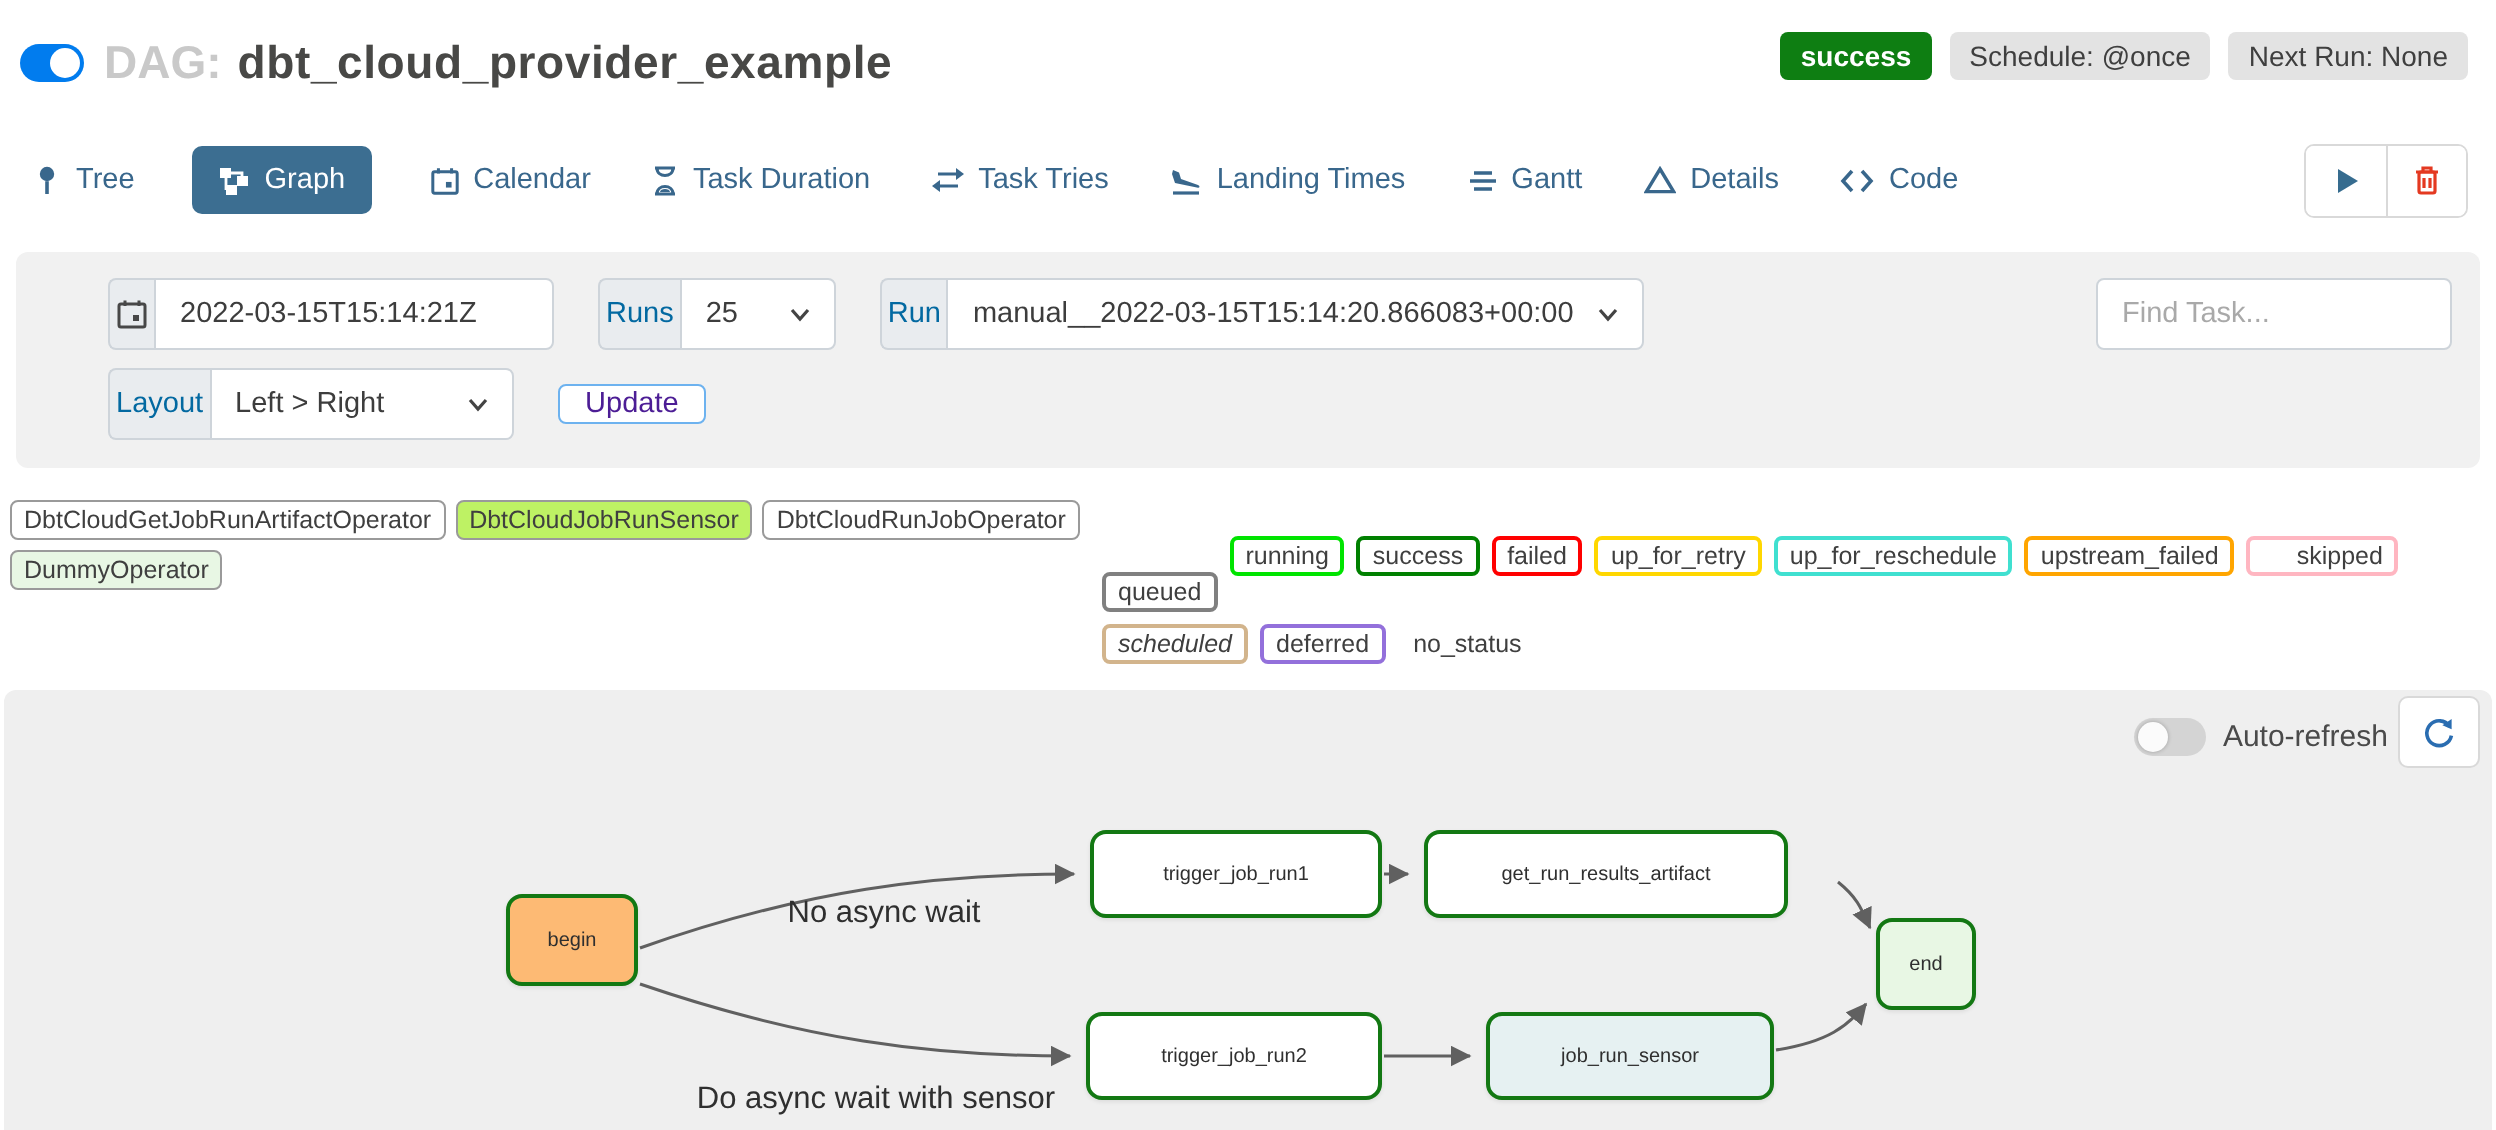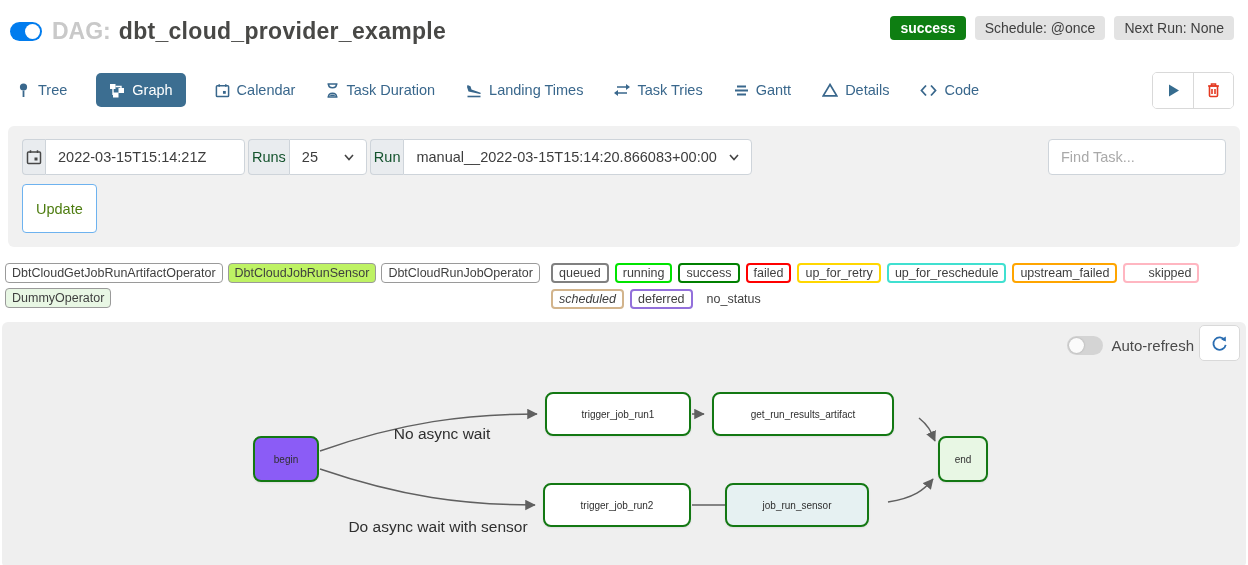--- a/index.html
+++ b/index.html
@@ -20,31 +20,31 @@
   .tabbar { display:flex; align-items:center; gap:27px; padding:0 14px; margin-top:26px; height:38px; }
   .tab { display:flex; align-items:center; gap:7px; color:#39678c; font-size:14.5px; cursor:pointer; padding:9px 2px; border-radius:5px; }
   .tab svg { display:block; }
   .tab.active { background:#3c6e91; color:#fff; padding:9px 13px; }
   .tab-actions { margin-left:auto; display:flex; border:1px solid #d9d9d9; border-radius:5px; overflow:hidden; background:#fff; }
   .tbtn { width:40px; height:35px; display:flex; align-items:center; justify-content:center; background:#fff; cursor:pointer; }
   .tbtn + .tbtn { border-left:1px solid #d9d9d9; }
 
   
   .filters { margin:17px 8px 0; background:#f1f1f1; border-radius:6px; padding:13px 14px 14px; }
-  .frow { display:flex; align-items:center; gap:3px; }
+  .frow { display:flex; align-items:center; gap:22px;margin-left:32px; }
   .frow + .frow { margin-top:9px; }
   .igroup { display:flex; align-items:stretch; height:36px; border-radius:4px; }
-  .ilabel { display:flex; align-items:center; padding:0 3px; background:#e9ecef; border:1px solid #ced4da; border-right:none; border-radius:4px 0 0 4px; font-size:14.5px; color:#14532d; }
+  .ilabel { display:flex; align-items:center; padding:0 3px; background:#e9ecef; border:1px solid #ced4da; border-right:none; border-radius:4px 0 0 4px; font-size:14.5px; color:#0369a1; }
   .ifield { display:flex; align-items:center; gap:8px; padding:0 12px; background:#fff; border:1px solid #ced4da; border-radius:0 4px 4px 0; font-size:14.5px; color:#3d3d3d; }
   input.ifield { outline:none; }
   .sel { cursor:pointer; }
   .chev { margin-left:4px; }
   .find-task { margin-left:auto; width:178px; height:36px; border:1px solid #ced4da; border-radius:4px; padding:0 12px; font-size:14.5px; color:#3d3d3d; background:#fff; }
   .find-task::placeholder { color:#a9a9a9; }
-  .update-btn { height:49px; padding:0 13px; background:#fff; border:1px solid #6db2ef; color:#4d7c0f; font-size:14.5px; border-radius:4px; cursor:pointer; }
+  .update-btn { height:20px; padding:0 13px; background:#fff; border:1px solid #6db2ef; color:#4c1d95; font-size:14.5px; border-radius:4px; cursor:pointer; }
 
   
   .legend { display:flex; margin:16px 5px 0; align-items:flex-start; }
   .legend-ops { width:546px; display:flex; flex-wrap:wrap; gap:5px 5px; }
   .legend-states { flex:1; display:flex; flex-wrap:wrap; gap:6px 6px; align-items:center; }
   .op-badge { font-size:12.5px; padding:2px 6px; border:1px solid #9a9a9a; border-radius:4px; color:#3f3f3f; white-space:nowrap; background:#fff; }
   .st-badge { font-size:12.5px; padding:1px 6px; border:2px solid; border-radius:4px; color:#3f3f3f; white-space:nowrap; background:#fff; }
   .st-badge.noborder { border-color:transparent; background:transparent; }
 
   
@@ -101,33 +101,33 @@
         <span>Calendar</span>
       </div>
       <div class="tab">
         <svg width="13" height="15" viewBox="0 0 13 15">
           <path d="M1.5,1 H11.5 M1.5,14 H11.5 M2.5,1 C2.5,6 10.5,6 10.5,1 M2.5,14 C2.5,9 10.5,9 10.5,14" fill="none" stroke="#39678c" stroke-width="1.6"></path>
           <path d="M4,13 C4,11 9,11 9,13 Z" fill="#39678c"></path>
         </svg>
         <span>Task Duration</span>
       </div>
       <div class="tab">
-        <svg width="16" height="15" viewBox="0 0 16 15">
-          <path d="M1.5,2 L4.5,3.2 L5.5,6.5 L14,9.5 C15,9.8 15,11 14,10.9 L2.5,8.5 L1,4" fill="#39678c"></path>
-          <path d="M1.5,13.5 H14.5" stroke="#39678c" stroke-width="1.6"></path>
-        </svg>
-        <span>Landing Times</span>
-      </div>
-      <div class="tab">
         <svg width="16" height="14" viewBox="0 0 16 14">
           <path d="M3,4 H13 M13,10 H3" stroke="#39678c" stroke-width="1.6" fill="none"></path>
           <polygon points="12,1 16,4 12,7" fill="#39678c"></polygon>
           <polygon points="4,7 0,10 4,13" fill="#39678c"></polygon>
         </svg>
         <span>Task Tries</span>
+      </div>
+      <div class="tab">
+        <svg width="16" height="15" viewBox="0 0 16 15">
+          <path d="M1.5,2 L4.5,3.2 L5.5,6.5 L14,9.5 C15,9.8 15,11 14,10.9 L2.5,8.5 L1,4" fill="#39678c"></path>
+          <path d="M1.5,13.5 H14.5" stroke="#39678c" stroke-width="1.6"></path>
+        </svg>
+        <span>Landing Times</span>
       </div>
       <div class="tab">
         <svg width="15" height="13" viewBox="0 0 15 13">
           <path d="M3,2.5 H12 M1,6.5 H14 M3,10.5 H12" stroke="#39678c" stroke-width="1.8" fill="none"></path>
         </svg>
         <span>Gantt</span>
       </div>
       <div class="tab">
         <svg width="16" height="14" viewBox="0 0 16 14">
           <polygon points="8,1.5 14.8,12.8 1.2,12.8" fill="none" stroke="#39678c" stroke-width="1.7"></polygon>
@@ -185,33 +185,42 @@
       <div class="ifield sel">
         <span>manual__2022-03-15T15:14:20.866083+00:00</span>
         <svg class="chev" width="10" height="7" viewBox="0 0 10 7">
             <polyline points="1,1 5,5.5 9,1" fill="none" stroke="#444" stroke-width="1.6"></polyline>
           </svg>
       </div>
     </div>
     <input class="find-task" placeholder="Find Task..." style="">
   </div>
   <div class="frow">
+    <div class="igroup">
+      <span class="ilabel">Layout</span>
+      <div class="ifield sel" style="width:152px;justify-content:space-between;">
+        <span>Left &gt; Right</span>
+        <svg class="chev" width="10" height="7" viewBox="0 0 10 7">
+            <polyline points="1,1 5,5.5 9,1" fill="none" stroke="#444" stroke-width="1.6"></polyline>
+          </svg>
+      </div>
+    </div>
     <button class="update-btn">Update</button>
   </div>
 </div>
 
 <div class="legend">
   <div class="legend-ops" id="legend-ops">
       <span class="op-badge" style="background: rgb(255, 255, 255);">DbtCloudGetJobRunArtifactOperator</span>
       <span class="op-badge" style="background: #bef264;">DbtCloudJobRunSensor</span>
       <span class="op-badge" style="background: rgb(255, 255, 255);">DbtCloudRunJobOperator</span>
       <span class="op-badge" style="background: rgb(232, 247, 228);">DummyOperator</span>
     </div>
   <div class="legend-states" id="legend-states">
-      <span class="st-badge" style="border-color: rgb(128, 128, 128);">queued</span>
+      <span class="st-badge" style="border-color: rgb(128, 128, 128); margin-top: 36px;">queued</span>
       <span class="st-badge" style="border-color: rgb(0, 228, 0);">running</span>
       <span class="st-badge" style="border-color: rgb(0, 128, 0);">success</span>
       <span class="st-badge" style="border-color: rgb(255, 0, 0);">failed</span>
       <span class="st-badge" style="border-color: rgb(255, 215, 0);">up_for_retry</span>
       <span class="st-badge" style="border-color: rgb(64, 224, 208);">up_for_reschedule</span>
       <span class="st-badge" style="border-color: rgb(255, 165, 0);">upstream_failed</span>
       <span class="st-badge" style="border-color: rgb(255, 182, 193); padding-left: 23px;">skipped</span>
       <span class="st-badge" style="border-color: rgb(210, 180, 140); font-style: italic;">scheduled</span>
       <span class="st-badge" style="border-color: rgb(147, 112, 219);">deferred</span>
       <span class="st-badge noborder" style="border-color: transparent;">no_status</span>
@@ -226,26 +235,26 @@
       </marker>
     </defs>
   <path d="M 318,129 C 400,100 465,92 535,92" fill="none" stroke="#606060" stroke-width="1.5" marker-end="url(#arrowhead)"></path>
       <path d="M 318,147 C 400,175 462,183 533,183" fill="none" stroke="#606060" stroke-width="1.5" marker-end="url(#arrowhead)"></path>
       <path d="M 690,92 L 702,92" fill="none" stroke="#606060" stroke-width="1.5" marker-end="url(#arrowhead)"></path>
       <path d="M 917,96 C 927,104 929,110 933,119" fill="none" stroke="#606060" stroke-width="1.5" marker-end="url(#arrowhead)"></path>
       <path d="M 690,183 L 733,183" fill="none" stroke="#606060" stroke-width="1.5" marker-end="url(#arrowhead)"></path>
       <path d="M 886,180 C 912,176 922,168 931,157" fill="none" stroke="#606060" stroke-width="1.5" marker-end="url(#arrowhead)"></path>
     </svg>
   <div id="nodes-container">
-      <div class="gnode" style="left: 251px; top: 114px; width: 66px; height: 46px; background: #8b5cf6; border-color: rgb(19, 120, 19);">begin</div>
+      <div class="gnode" style="left: 251px; top: 102px; width: 66px; height: 46px; background: #fdba74; border-color: rgb(19, 120, 19);">begin</div>
       <div class="gnode" style="left: 543px; top: 70px; width: 146px; height: 44px; background: rgb(255, 255, 255); border-color: rgb(19, 120, 19);">trigger_job_run1</div>
       <div class="gnode" style="left: 710px; top: 70px; width: 182px; height: 44px; background: rgb(255, 255, 255); border-color: rgb(19, 120, 19);">get_run_results_artifact</div>
       <div class="gnode" style="left: 936px; top: 114px; width: 50px; height: 46px; background: rgb(232, 247, 228); border-color: rgb(19, 120, 19);">end</div>
       <div class="gnode" style="left: 541px; top: 161px; width: 148px; height: 44px; background: rgb(255, 255, 255); border-color: rgb(19, 120, 19);">trigger_job_run2</div>
-      <div class="gnode" style="left: 723px; top: 161px; width: 144px; height: 44px; background: rgb(230, 241, 242); border-color: rgb(19, 120, 19);">job_run_sensor</div>
+      <div class="gnode" style="left: 741px; top: 161px; width: 144px; height: 44px; background: rgb(230, 241, 242); border-color: rgb(19, 120, 19);">job_run_sensor</div>
     </div>
   <div id="edge-labels-container">
       <div class="edge-label" style="left: 440px; top: 112px;">No async wait</div>
       <div class="edge-label" style="left: 436px; top: 205px;">Do async wait with sensor</div>
     </div>
   <div class="autorefresh">
     <div class="ar-toggle">
         <div class="knob"></div>
       </div>
     <span class="ar-label">Auto-refresh</span>

